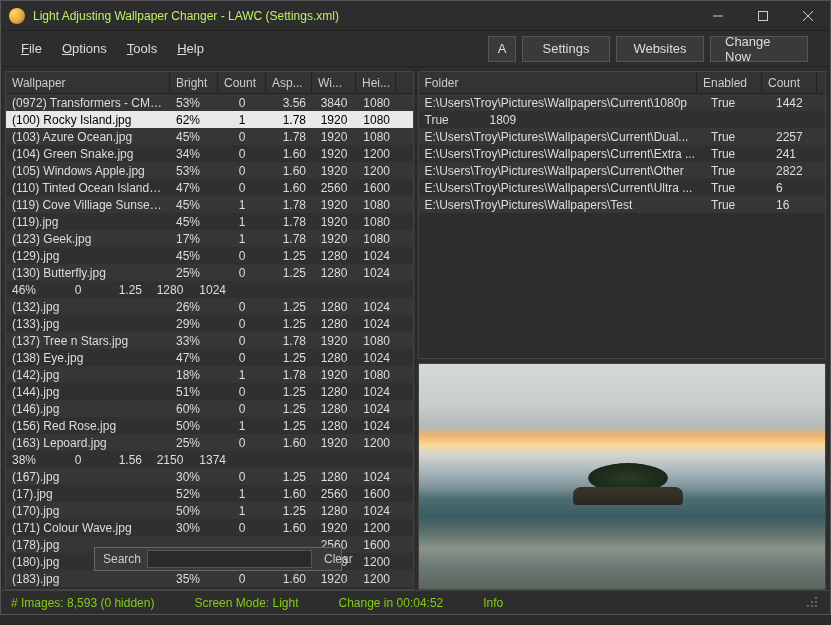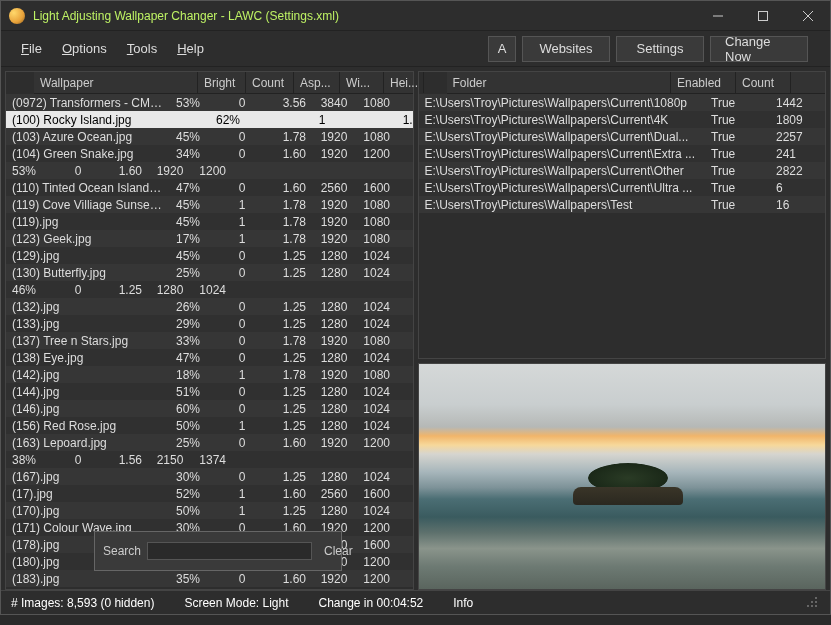--- a/index.html
+++ b/index.html
@@ -138,39 +138,38 @@
 
 
 .thead {
   display: flex;
   background: #333;
   border-bottom: 1px solid #222;
   height: 22px;
   align-items: center;
   font-size: 12px;
   color: #ccc;
-  padding-right: 34px; 
-  margin-left: 28px;
+  padding-right: 8px; 
 }
 .th { padding: 0 6px; overflow: hidden; white-space: nowrap; text-overflow: ellipsis; border-right: 1px solid #222; height: 100%; display:flex; align-items:center;}
 .tbody {
   flex: 1;
   overflow-y: scroll;
   overflow-x: hidden;
 }
 .tr {
   display: flex;
   height: 17px;
   align-items: center;
   font-size: 12px;
   padding-right: 0;
 }
 .tr:nth-child(odd) { background: #363636; }
 .tr:nth-child(even) { background: #303030; }
-.tr.selected { background: #e8e8e8; color: #000; gap: 40px; }
+.tr.selected { background: #e8e8e8; color: #000; }
 .td { padding: 0 6px; overflow: hidden; white-space: nowrap; text-overflow: ellipsis; }
 
 
 .lw .c0 { flex: 0 0 164px; }
 .lw .c1 { flex: 0 0 48px; text-align: left; }
 .lw .c2 { flex: 0 0 48px; text-align: center; }
 .lw .c3 { flex: 0 0 46px; text-align: right; }
 .lw .c4 { flex: 0 0 44px; text-align: center; }
 .lw .c5 { flex: 0 0 40px; text-align: right; }
 
@@ -184,21 +183,21 @@
 .tbody::-webkit-scrollbar-track { background: #2a2a2a; }
 .tbody::-webkit-scrollbar-thumb { background: #555; border: 2px solid #2a2a2a; }
 .tbody::-webkit-scrollbar-button { background: #3a3a3a; height: 16px; }
 
 
 .search-bar {
   position: absolute;
   left: 88px;
   bottom: 18px;
   width: 248px;
-  height: 40px;
+  height: 24px;
   background: #3a3a3a;
   border: 1px solid #666;
   display: flex;
   align-items: center;
   padding: 0 2px 0 8px;
   gap: 6px;
   font-size: 12px;
 }
 .search-bar .lbl { color: #ccc; }
 .search-bar input {
@@ -216,23 +215,23 @@
   font-size: 12px;
 }
 
 .statusbar {
   height: 24px;
   border-top: 1px solid #444;
   background: #2d2d2d;
   display: flex;
   align-items: center;
   padding: 0 10px;
-  gap: 30px;
+  gap: 40px;
   font-size: 12px;
-  color: #ffffff;
+  color: #84cc16;
 }
 .statusbar .spacer { flex: 1; }
 .grip {
   width: 14px; height: 14px;
   background:
     radial-gradient(circle at 10px 10px, #666 1px, transparent 1.5px),
     radial-gradient(circle at 6px 10px, #666 1px, transparent 1.5px),
     radial-gradient(circle at 10px 6px, #666 1px, transparent 1.5px),
     radial-gradient(circle at 2px 10px, #666 1px, transparent 1.5px),
     radial-gradient(circle at 6px 6px, #666 1px, transparent 1.5px),
@@ -271,22 +270,22 @@
   <div class="menubar">
     <div class="menu-left">
       <div class="menu-item"><u>F</u><span>ile</span></div>
       <div class="menu-item"><u>O</u>ptions</div>
       <div class="menu-item"><u>T</u>ools</div>
       <div class="menu-item"><u>H</u>elp</div>
     </div>
     <div class="menu-spacer"></div>
     <div class="toolbar-btns">
       <div class="tb-btn small">A</div>
+      <div class="tb-btn" style="width:88px">Settings</div>
       <div class="tb-btn" style="width:88px">Websites</div>
-      <div class="tb-btn" style="width:88px">Settings</div>
       <div class="tb-btn" style="width:98px">Change Now</div>
     </div>
   </div>
 
   <div class="content">
     <div class="left-pane lw">
       <div class="thead">
         <div class="th c0">Wallpaper</div>
         <div class="th c1">Bright</div>
         <div class="th c2">Count</div>
@@ -321,20 +320,21 @@
           </div>
           <div class="tr">
             <div class="td c0">(104) Green Snake.jpg</div>
             <div class="td c1">34%</div>
             <div class="td c2">0</div>
             <div class="td c3">1.60</div>
             <div class="td c4">1920</div>
             <div class="td c5">1200</div>
           </div>
           <div class="tr">
+            <div class="td c0">(105) Windows Apple.jpg</div>
             <div class="td c1">53%</div>
             <div class="td c2">0</div>
             <div class="td c3">1.60</div>
             <div class="td c4">1920</div>
             <div class="td c5">1200</div>
           </div>
           <div class="tr">
             <div class="td c0">(110) Tinted Ocean Islands.jpg</div>
             <div class="td c1">47%</div>
             <div class="td c2">0</div>
@@ -540,21 +540,20 @@
           <div class="th c1">Enabled</div>
           <div class="th c2">Count</div>
         </div>
         <div class="tbody" id="right-tbody" style="overflow:hidden">
             <div class="tr">
               <div class="td c0">E:\Users\Troy\Pictures\Wallpapers\Current\1080p</div>
               <div class="td c1">True</div>
               <div class="td c2">1442</div>
             </div>
             <div class="tr">
-              <div class="td c0">E:\Users\Troy\Pictures\Wallpapers\Current\4K</div>
               <div class="td c1">True</div>
               <div class="td c2">1809</div>
             </div>
             <div class="tr">
               <div class="td c0">E:\Users\Troy\Pictures\Wallpapers\Current\Dual...</div>
               <div class="td c1">True</div>
               <div class="td c2">2257</div>
             </div>
             <div class="tr">
               <div class="td c0">E:\Users\Troy\Pictures\Wallpapers\Current\Extra ...</div>

